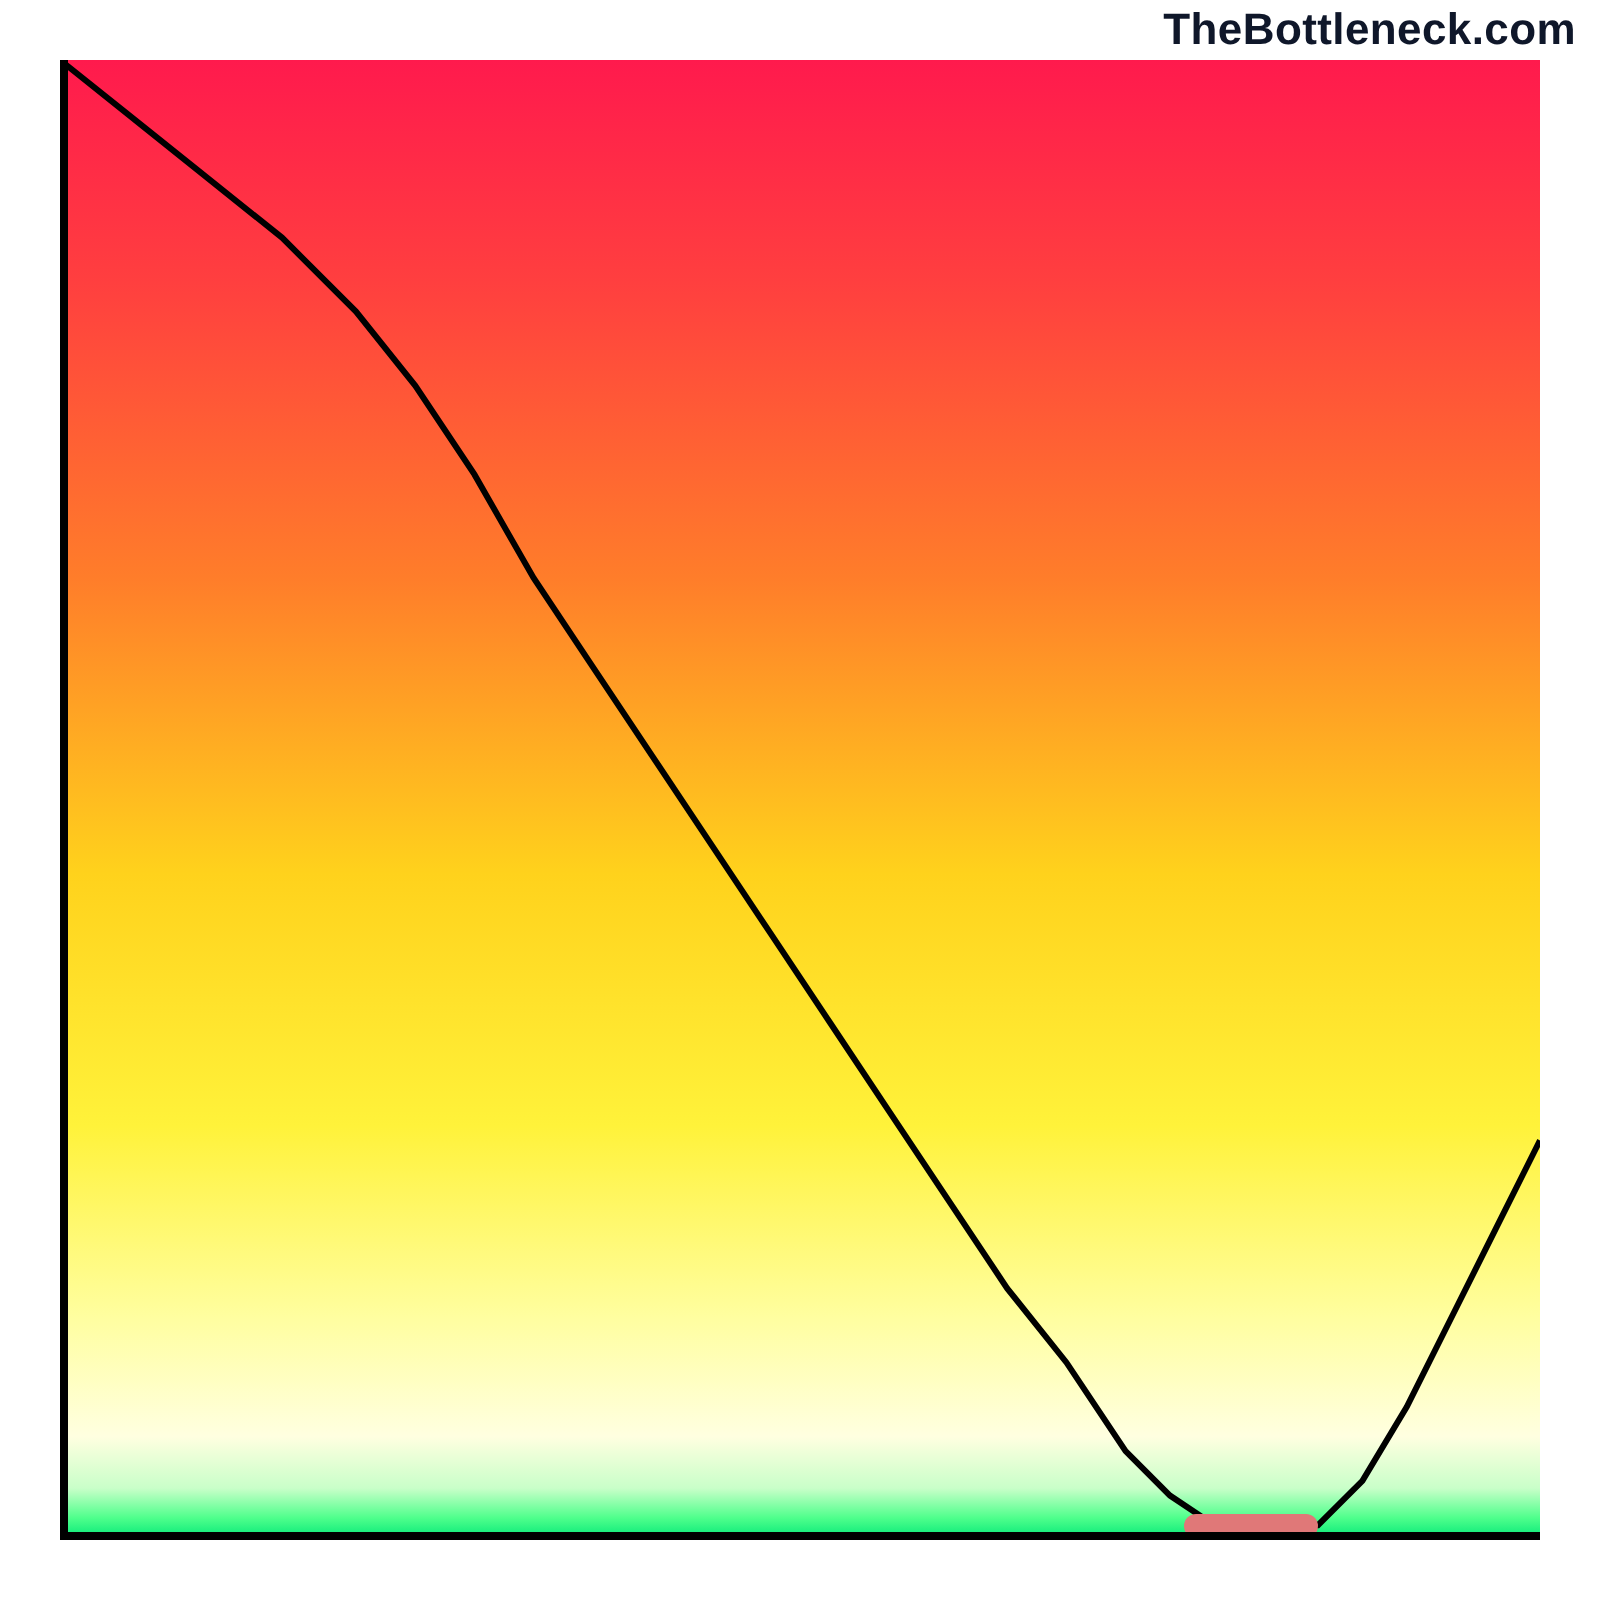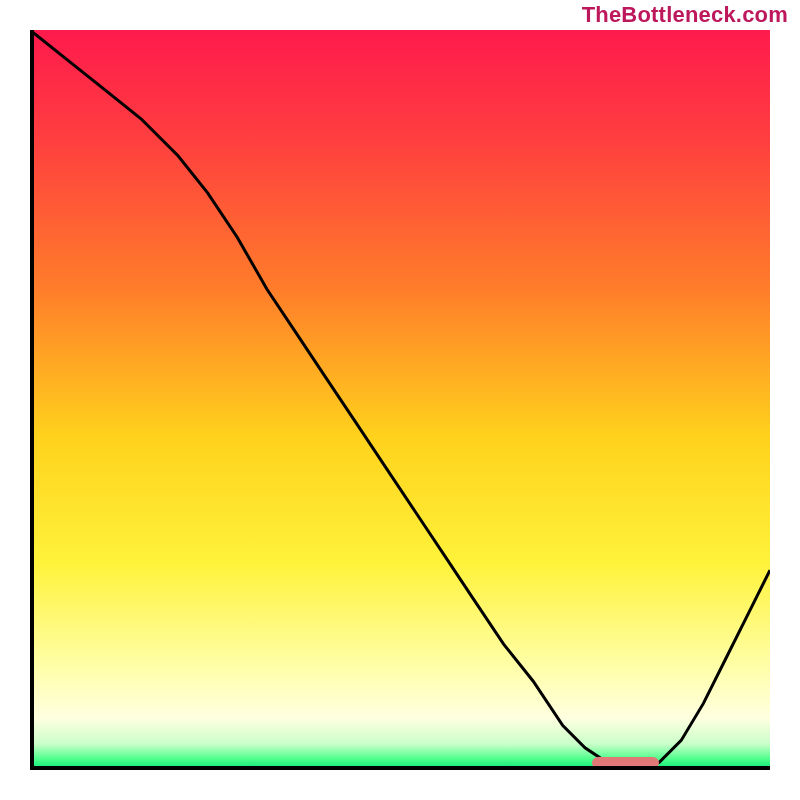--- a/index.html
+++ b/index.html
@@ -14,21 +14,21 @@
     position: relative;
     width: 800px;
     height: 800px;
   }
   .watermark {
     position: absolute;
     top: 2px;
     right: 12px;
     font-size: 22px;
     font-weight: bold;
-    color: #be185d;
+    color: #0f172a;
     letter-spacing: 0.2px;
   }
   .plot-frame {
     position: absolute;
     left: 30px;
     top: 30px;
     width: 740px;
     height: 740px;
   }
   .gradient-bg {

